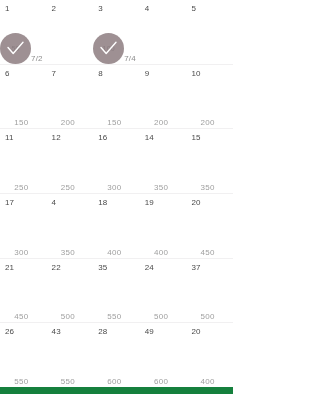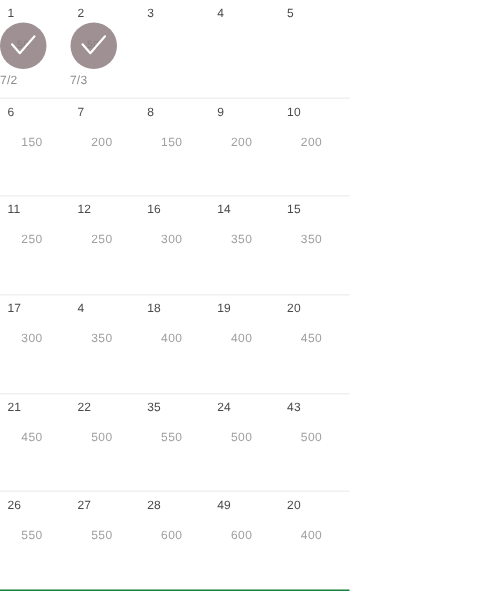--- a/index.html
+++ b/index.html
@@ -25,21 +25,21 @@
 
   .cal-row {
     flex: 1 1 0;
     display: flex;
     flex-direction: row;
     border-bottom: 1px solid #f1f0f1;
     box-sizing: border-box;
     position: relative;
   }
   .cal-row:last-child {
-    border-bottom: 1px solid #15803d;
+    border-bottom: 7px solid #15803d;
   }
 
   .cal-cell {
     flex: 1 1 0;
     position: relative;
     box-sizing: border-box;
     padding: 4px 0 0 0;
     display: flex;
     flex-direction: column;
     align-items: stretch;
@@ -49,22 +49,22 @@
     font-size: 8px;
     color: #4a4a4a;
     line-height: 10px;
     padding-left: 5px;
     letter-spacing: 0.1px;
   }
 
   .cell-body {
     flex: 1 1 auto;
     display: flex;
-    flex-direction: column;
-    align-items: flex-start;
+    flex-direction: row;
+    align-items: flex-end;
     justify-content: flex-start;
   }
 
   
   .marker-wrap {
     margin-top: 1px;
     width: 31px;
     height: 31px;
     position: relative;
     display: flex;
@@ -138,35 +138,35 @@
               <svg viewBox="0 0 17 15" xmlns="http://www.w3.org/2000/svg">
                 <path d="M1 6.5 L6.2 12.5 L16 1.2" fill="none" stroke="#ffffff" stroke-width="1.4" stroke-linecap="round" stroke-linejoin="round"></path>
               </svg>
             </div>
           </div>
           <div class="marker-date">7/2</div>
         </div>
       </div>
       <div class="cal-cell">
         <div class="day-number">2</div>
+      </div>
+      <div class="cal-cell">
+        <div class="day-number">3</div>
         <div class="cell-body">
           <div class="marker-wrap">
             <div class="marker-circle" style="background: rgb(158, 144, 147);"></div>
-            <div class="marker-value">50</div>
+            <div class="marker-value">100</div>
             <div class="marker-check">
               <svg viewBox="0 0 17 15" xmlns="http://www.w3.org/2000/svg">
                 <path d="M1 6.5 L6.2 12.5 L16 1.2" fill="none" stroke="#ffffff" stroke-width="1.4" stroke-linecap="round" stroke-linejoin="round"></path>
               </svg>
             </div>
           </div>
-          <div class="marker-date">7/3</div>
-        </div>
-      </div>
-      <div class="cal-cell">
-        <div class="day-number">3</div>
+          <div class="marker-date">7/4</div>
+        </div>
       </div>
       <div class="cal-cell">
         <div class="day-number">4</div>
       </div>
       <div class="cal-cell">
         <div class="day-number">5</div>
       </div>
     </div>
     <div class="cal-row">
       <div class="cal-cell">
@@ -283,40 +283,40 @@
           <div class="cell-value">550</div>
         </div>
       </div>
       <div class="cal-cell">
         <div class="day-number">24</div>
         <div class="cell-body">
           <div class="cell-value">500</div>
         </div>
       </div>
       <div class="cal-cell">
+        <div class="day-number">37</div>
+        <div class="cell-body">
+          <div class="cell-value">500</div>
+        </div>
+      </div>
+    </div>
+    <div class="cal-row">
+      <div class="cal-cell">
+        <div class="day-number">26</div>
+        <div class="cell-body">
+          <div class="cell-value">550</div>
+        </div>
+      </div>
+      <div class="cal-cell">
         <div class="day-number">43</div>
         <div class="cell-body">
-          <div class="cell-value">500</div>
-        </div>
-      </div>
-    </div>
-    <div class="cal-row">
-      <div class="cal-cell">
-        <div class="day-number">26</div>
-        <div class="cell-body">
           <div class="cell-value">550</div>
         </div>
       </div>
       <div class="cal-cell">
-        <div class="day-number">27</div>
-        <div class="cell-body">
-          <div class="cell-value">550</div>
-        </div>
-      </div>
-      <div class="cal-cell">
         <div class="day-number">28</div>
         <div class="cell-body">
           <div class="cell-value">600</div>
         </div>
       </div>
       <div class="cal-cell">
         <div class="day-number">49</div>
         <div class="cell-body">
           <div class="cell-value">600</div>
         </div>

